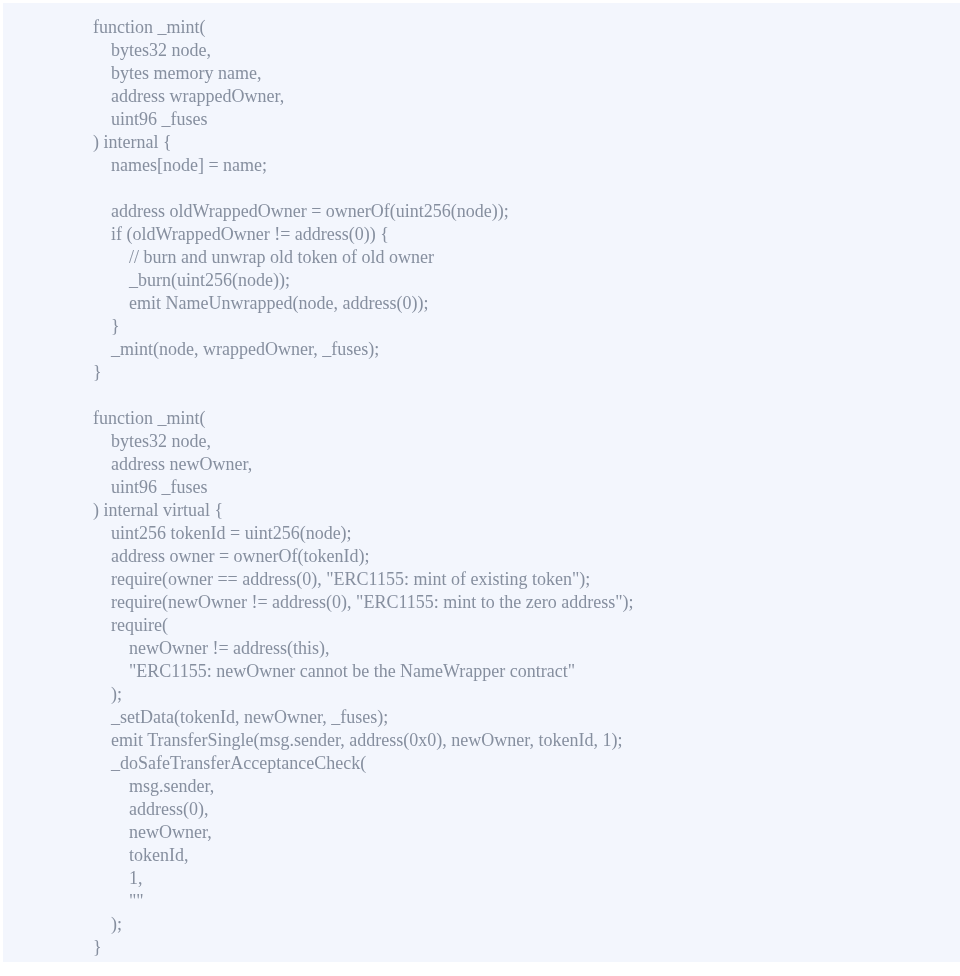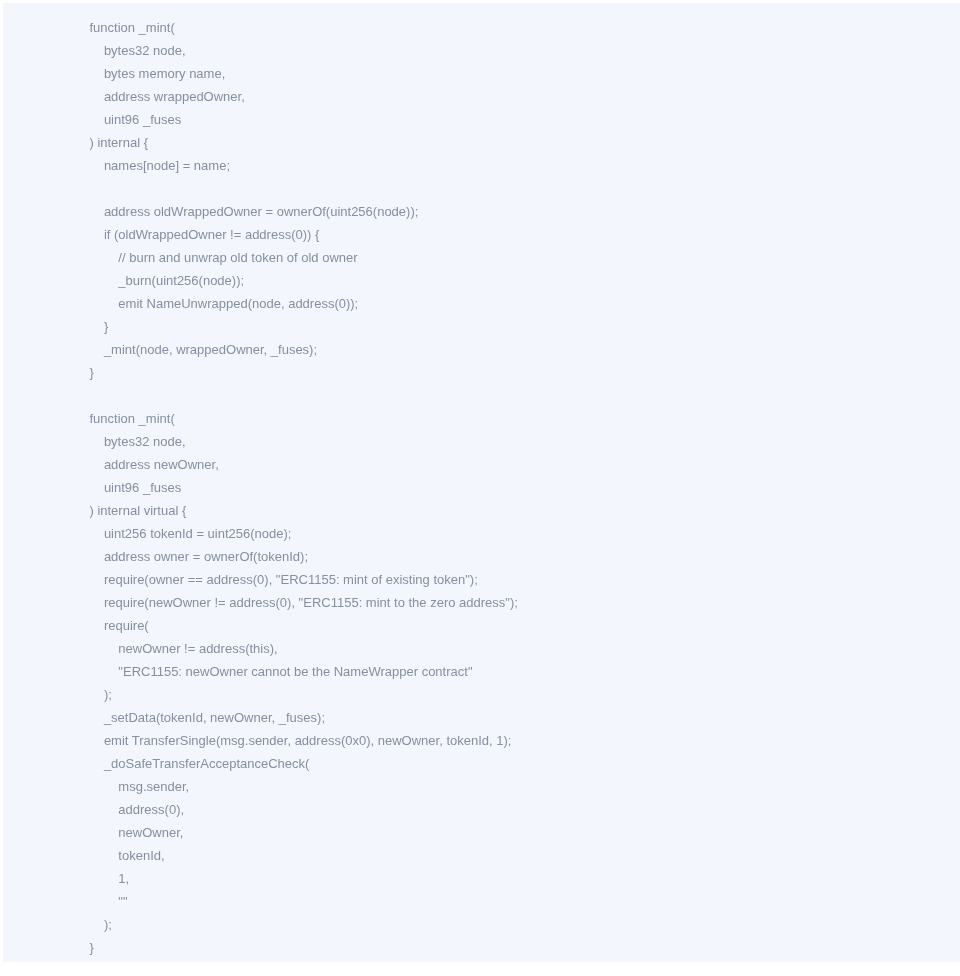--- a/index.html
+++ b/index.html
@@ -19,22 +19,22 @@
     top: 3px;
     width: 957px;
     height: 959px;
     background: #f3f6fd;
     overflow: hidden;
     box-sizing: border-box;
   }
   #code-pre {
     margin: 0;
     padding: 13px 0 0 0;
-    font-family: Liberation Sans, sans-serif;
-    font-size: 13px;
+    font-family: Liberation Serif, serif;
+    font-size: 18px;
     line-height: 23px;
     color: #868f9f;
     white-space: pre;
     letter-spacing: 0px;
     -webkit-font-smoothing: antialiased;
   }
   .code-line {
     display: block;
     height: 23px;
     white-space: pre;

